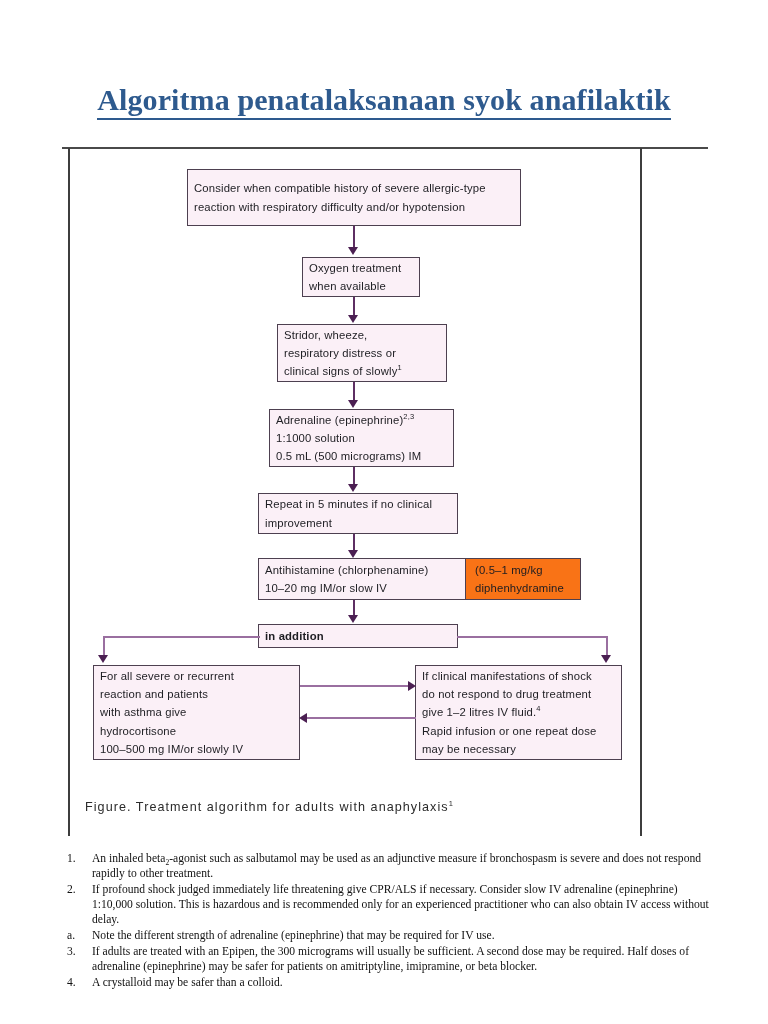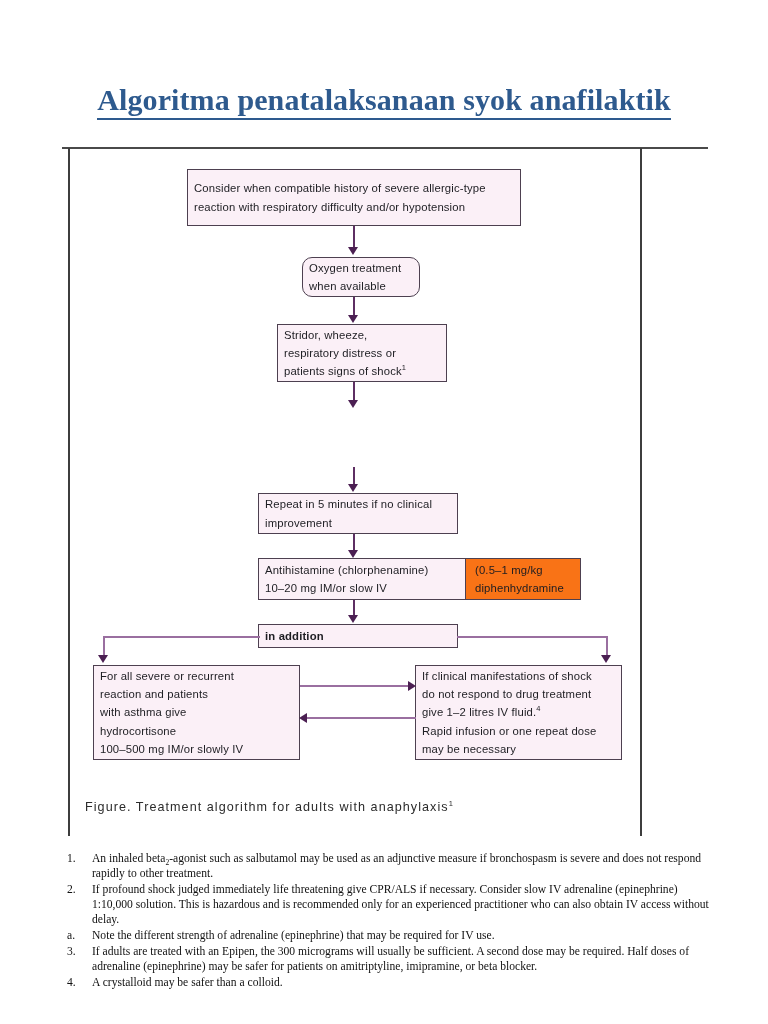--- a/index.html
+++ b/index.html
@@ -161,41 +161,48 @@
   <div class="node" style="left:125px; top:22px; width:334px; height:57px;">
     <span class="txt">
       <span class="ln">Consider when compatible history of severe allergic-type</span>
       <span class="ln">reaction with respiratory difficulty and/or hypotension</span>
     </span>
   </div>
 
   <div class="vline" style="left:291px; top:79px; height:23px;"></div>
   <div class="arrow-down" style="left:286px; top:100px;"></div>
 
-  <div class="node" style="left:240px; top:110px; width:118px; height:40px;border-radius:10px;">
+  <div class="node" style="left:240px; top:110px; width:118px; height:40px;">
     <span class="txt">
       <span class="ln">Oxygen treatment</span>
       <span class="ln">when available</span>
     </span>
   </div>
 
   <div class="vline" style="left:291px; top:150px; height:21px;"></div>
   <div class="arrow-down" style="left:286px; top:168px;"></div>
 
   <div class="node" style="left:215px; top:177px; width:170px; height:58px;">
     <span class="txt">
       <span class="ln">Stridor, wheeze,</span>
       <span class="ln">respiratory distress or</span>
-      <span class="ln"><span>patients signs of shock</span><sup>1</sup></span>
+      <span class="ln"><span>clinical signs of slowly</span><sup>1</sup></span>
     </span>
   </div>
 
   <div class="vline" style="left:291px; top:235px; height:21px;"></div>
   <div class="arrow-down" style="left:286px; top:253px;"></div>
 
+  <div class="node" style="left:207px; top:262px; width:185px; height:58px;">
+    <span class="txt">
+      <span class="ln"><span>Adrenaline (epinephrine)</span><sup>2,3</sup></span>
+      <span class="ln">1:1000 solution</span>
+      <span class="ln">0.5 mL (500 micrograms) IM</span>
+    </span>
+  </div>
 
   <div class="vline" style="left:291px; top:320px; height:20px;"></div>
   <div class="arrow-down" style="left:286px; top:337px;"></div>
 
   <div class="node" style="left:196px; top:346px; width:200px; height:41px;">
     <span class="txt">
       <span class="ln">Repeat in 5 minutes if no clinical</span>
       <span class="ln">improvement</span>
     </span>
   </div>

